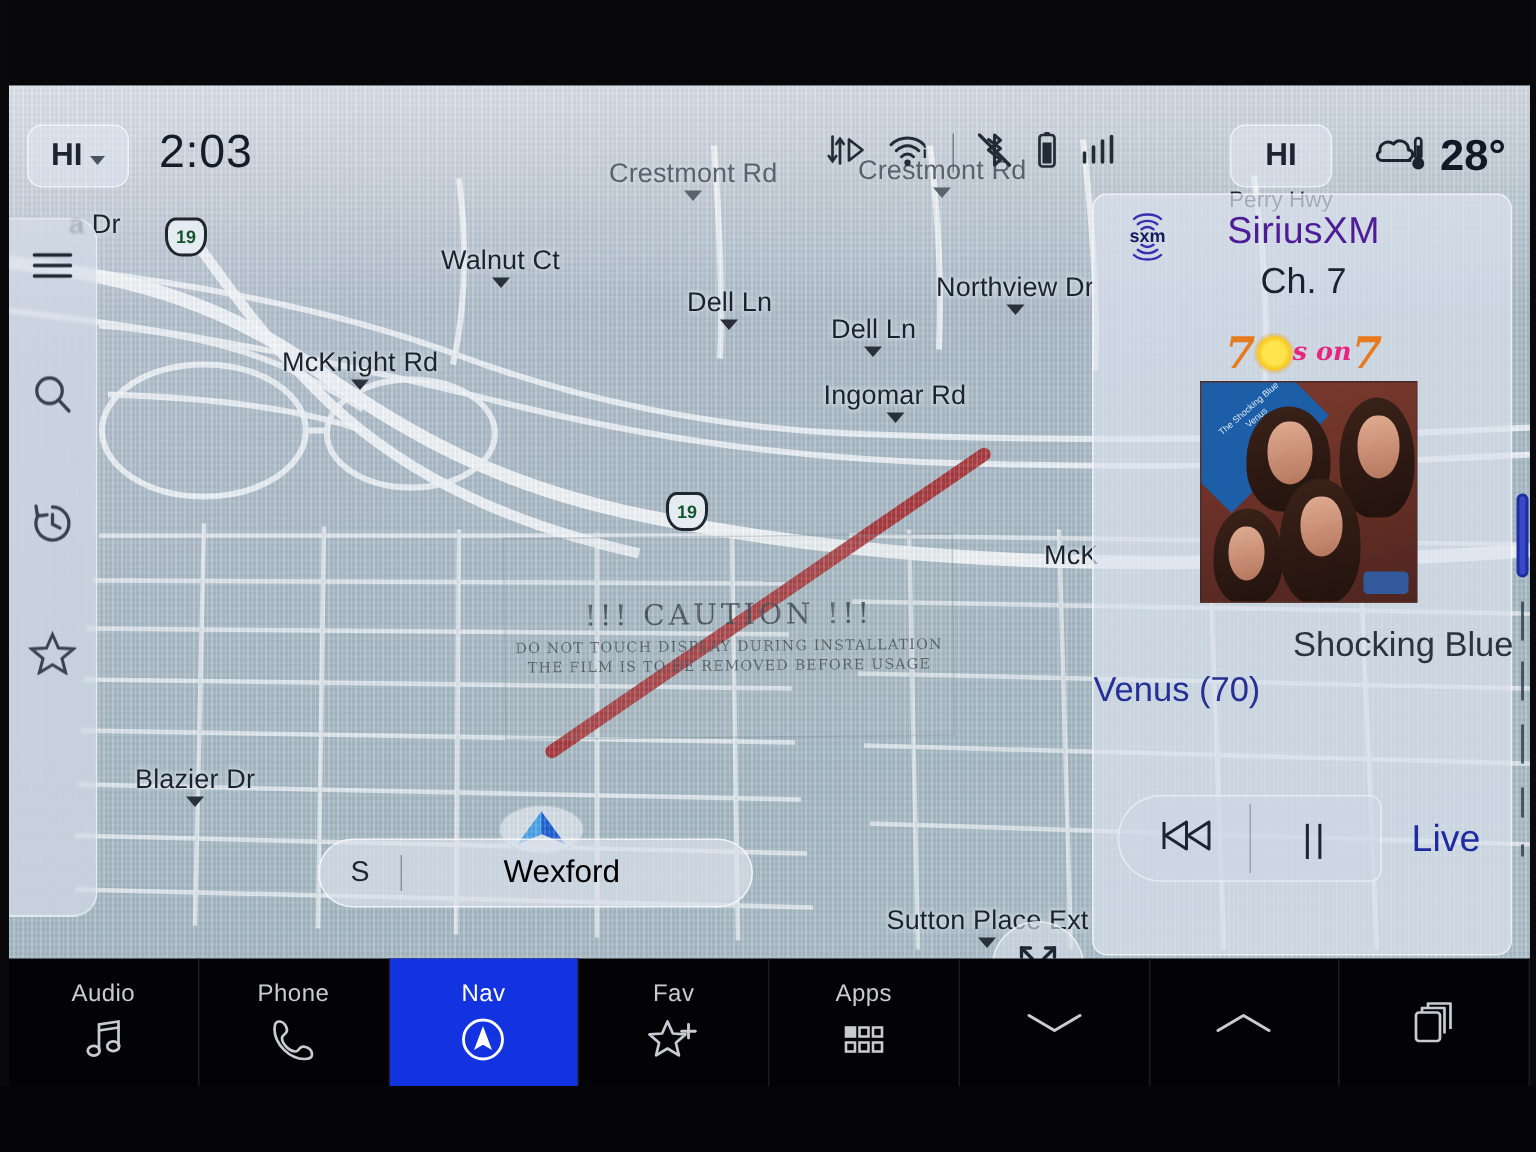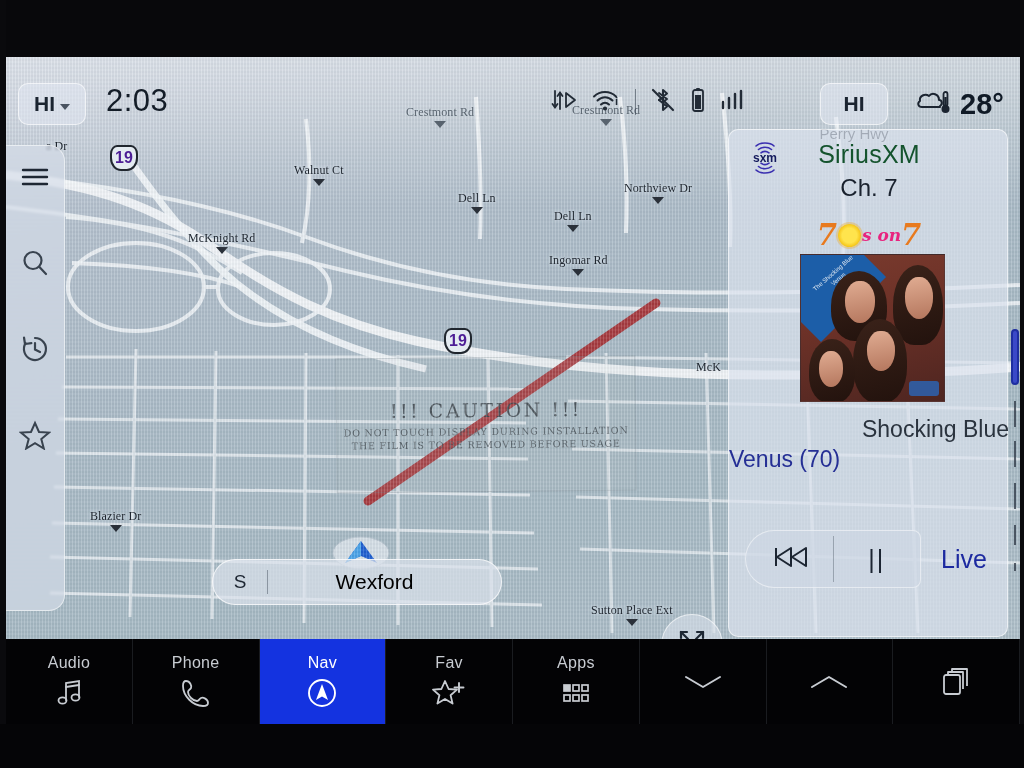--- a/index.html
+++ b/index.html
@@ -47,39 +47,39 @@
     background:linear-gradient(180deg, rgba(255,255,255,.42), rgba(255,255,255,0));
     pointer-events:none;
   }
 
   svg.maplayer { position:absolute; left:0; top:0; width:1014px; height:582px; }
 
   
   .maplabel {
     position:absolute;
     color:#1c232c;
-    font-size:12px;
-    font-family:Liberation Serif, serif;
+    font-size:18px;
+    font-family:Liberation Sans, sans-serif;
     white-space:nowrap;
     text-shadow: 0 0 3px rgba(222,232,240,.95), 0 0 6px rgba(222,232,240,.8);
     letter-spacing:.1px;
   }
   .maplabel .tri {
     display:block; width:0; height:0; margin:1px auto 0;
     border-left:6px solid transparent; border-right:6px solid transparent;
     border-top:7px solid #2a3039;
   }
   .maplabel.dim { color:#58636e; text-shadow:0 0 3px rgba(222,232,240,.7); }
   .maplabel.dim .tri { border-top-color:#58636e; }
 
   
   .shield {
     position:absolute; width:28px; height:26px;
     display:flex; align-items:center; justify-content:center;
-    font-size:16px; font-weight:bold; color:#4c1d95;
+    font-size:12px; font-weight:bold; color:#14532d;
     background:#e4ebf1;
     border:2px solid #20262e;
     border-radius:7px 7px 11px 11px / 9px 9px 13px 13px;
     text-shadow:none;
   }
 
   
   #caution {
     position:absolute; left:330px; top:300px; width:300px; height:135px;
     text-align:center; color:#3c4750; pointer-events:none;
@@ -180,21 +180,21 @@
   
   #media {
     position:absolute; left:722px; top:72px; width:280px; height:508px;
     background:rgba(219,226,238,.70);
     border:1px solid rgba(255,255,255,.62);
     border-radius:10px;
   }
   #media .sxm-logo { position:absolute; left:16px; top:10px; }
   #media .brand {
     position:absolute; left:0; top:10px; width:280px; text-align:center;
-    font-size:25px; color:#14532d; letter-spacing:.2px;
+    font-size:25px; color:#4c1d95; letter-spacing:.2px;
   }
   #media .chan {
     position:absolute; left:0; top:44px; width:280px; text-align:center;
     font-size:24px; color:#1a222e;
   }
   #logo70 {
     position:absolute; left:0; top:88px; width:280px;
     display:flex; align-items:center; justify-content:center; gap:0px;
     font-family:"DejaVu Serif", serif; font-weight:bold;
   }

